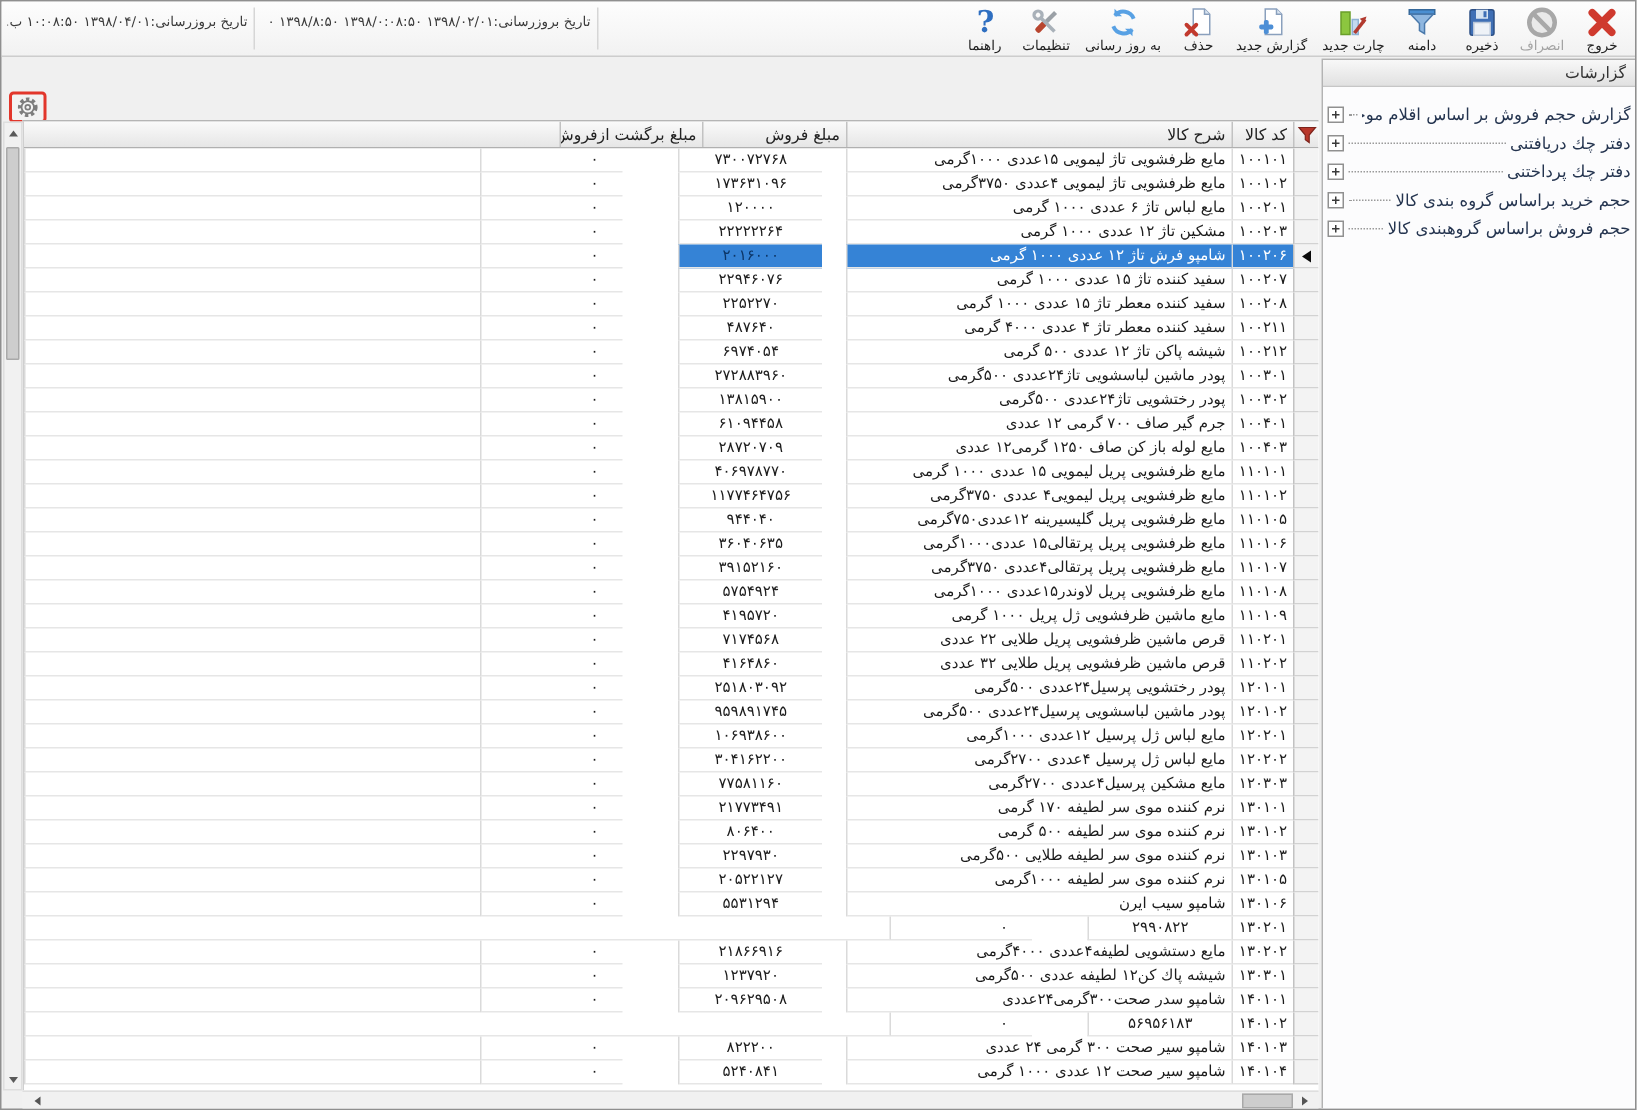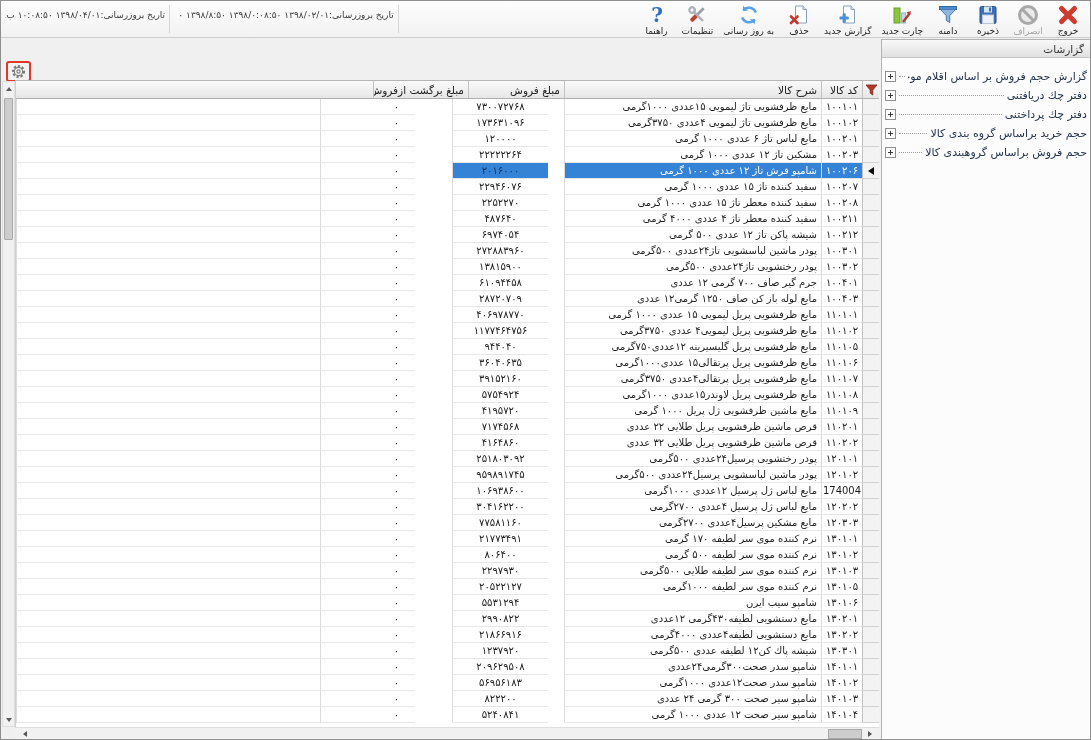--- a/index.html
+++ b/index.html
@@ -409,21 +409,21 @@
         <div class="g-row">
       <div class="c rowhdr"></div>
       <div class="c code">۱۲۰۱۰۲</div>
       <div class="c desc">پودر ماشین لباسشویی پرسیل۲۴عددی ۵۰۰گرمی</div>
       <div class="c sale">۹۵۹۸۹۱۷۴۵</div>
       <div class="c ret">۰</div>
       <div class="c filler"></div>
     </div>
         <div class="g-row">
       <div class="c rowhdr"></div>
-      <div class="c code">174004</div>
+      <div class="c code">۱۲۰۲۰۱</div>
       <div class="c desc">مایع لباس ژل پرسیل ۱۲عددی ۱۰۰۰گرمی</div>
       <div class="c sale">۱۰۶۹۳۸۶۰۰</div>
       <div class="c ret">۰</div>
       <div class="c filler"></div>
     </div>
         <div class="g-row">
       <div class="c rowhdr"></div>
       <div class="c code">۱۲۰۲۰۲</div>
       <div class="c desc">مایع لباس ژل پرسیل ۴عددی ۲۷۰۰گرمی</div>
       <div class="c sale">۳۰۴۱۶۲۲۰۰</div>
@@ -474,21 +474,20 @@
       <div class="c rowhdr"></div>
       <div class="c code">۱۳۰۱۰۶</div>
       <div class="c desc">شامپو سیب ایرن</div>
       <div class="c sale">۵۵۳۱۲۹۴</div>
       <div class="c ret">۰</div>
       <div class="c filler"></div>
     </div>
         <div class="g-row">
       <div class="c rowhdr"></div>
       <div class="c code">۱۳۰۲۰۱</div>
-      <div class="c desc">مایع دستشویی لطیفه۴۳۰گرمی ۱۲عددی</div>
       <div class="c sale">۲۹۹۰۸۲۲</div>
       <div class="c ret">۰</div>
       <div class="c filler"></div>
     </div>
         <div class="g-row">
       <div class="c rowhdr"></div>
       <div class="c code">۱۳۰۲۰۲</div>
       <div class="c desc">مایع دستشویی لطیفه۴عددی ۴۰۰۰گرمی</div>
       <div class="c sale">۲۱۸۶۶۹۱۶</div>
       <div class="c ret">۰</div>
@@ -506,21 +505,20 @@
       <div class="c rowhdr"></div>
       <div class="c code">۱۴۰۱۰۱</div>
       <div class="c desc">شامپو سدر صحت۳۰۰گرمی۲۴عددی</div>
       <div class="c sale">۲۰۹۶۲۹۵۰۸</div>
       <div class="c ret">۰</div>
       <div class="c filler"></div>
     </div>
         <div class="g-row">
       <div class="c rowhdr"></div>
       <div class="c code">۱۴۰۱۰۲</div>
-      <div class="c desc">شامپو سدر صحت۱۲عددی ۱۰۰۰گرمی</div>
       <div class="c sale">۵۶۹۵۶۱۸۳</div>
       <div class="c ret">۰</div>
       <div class="c filler"></div>
     </div>
         <div class="g-row">
       <div class="c rowhdr"></div>
       <div class="c code">۱۴۰۱۰۳</div>
       <div class="c desc">شامپو سیر صحت ۳۰۰ گرمی ۲۴ عددی</div>
       <div class="c sale">۸۲۲۲۰۰</div>
       <div class="c ret">۰</div>

